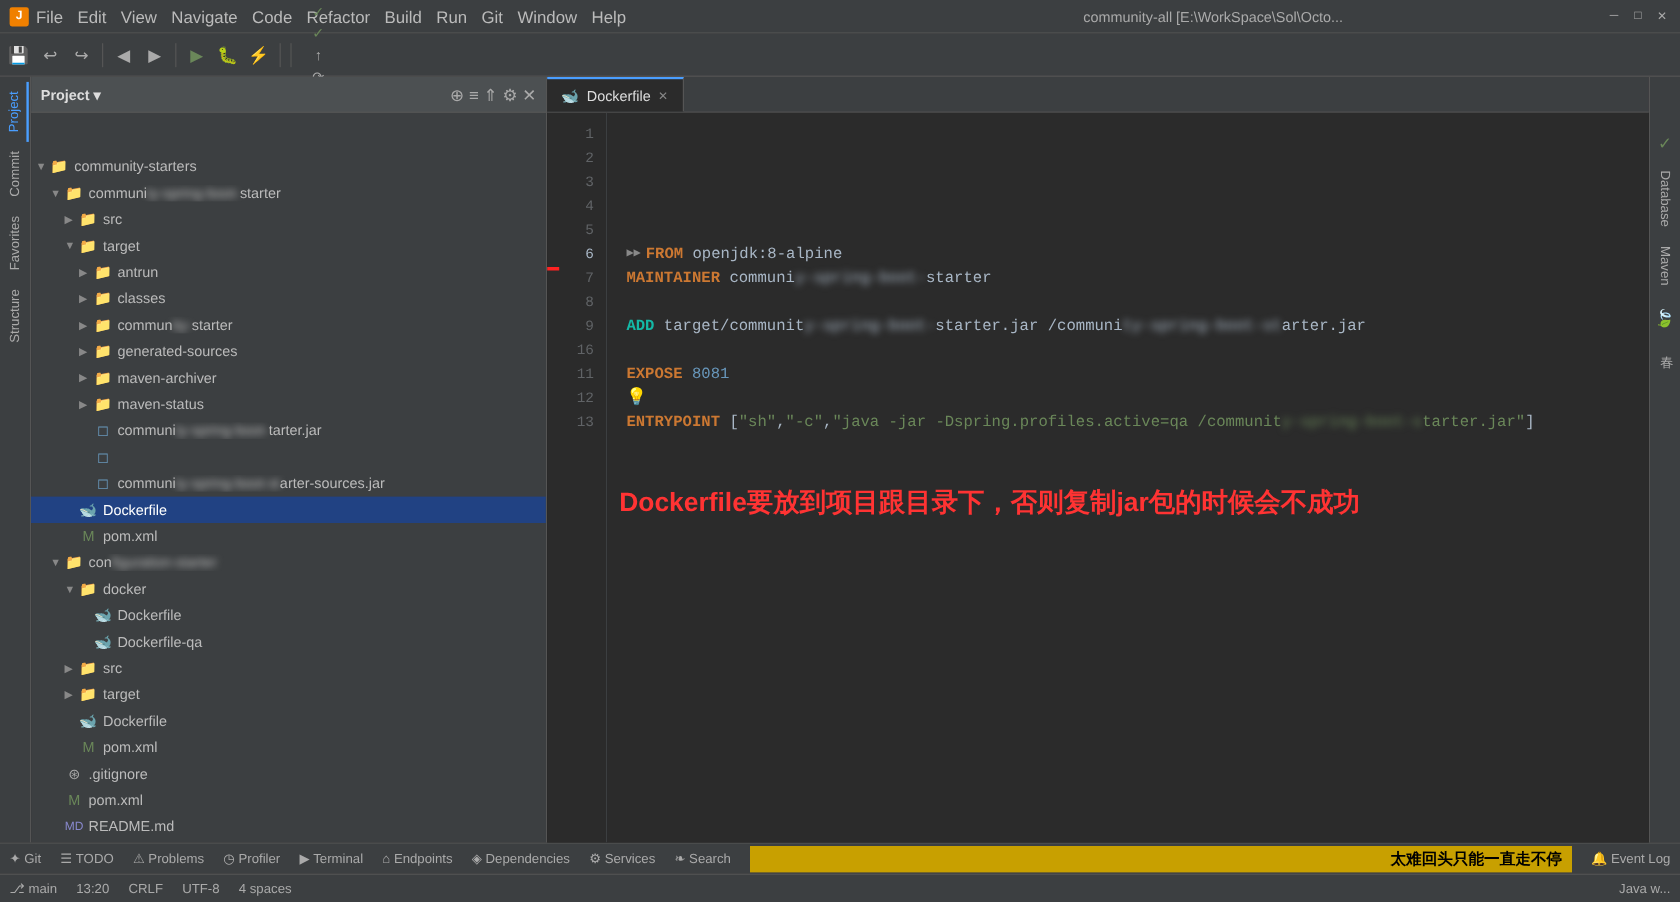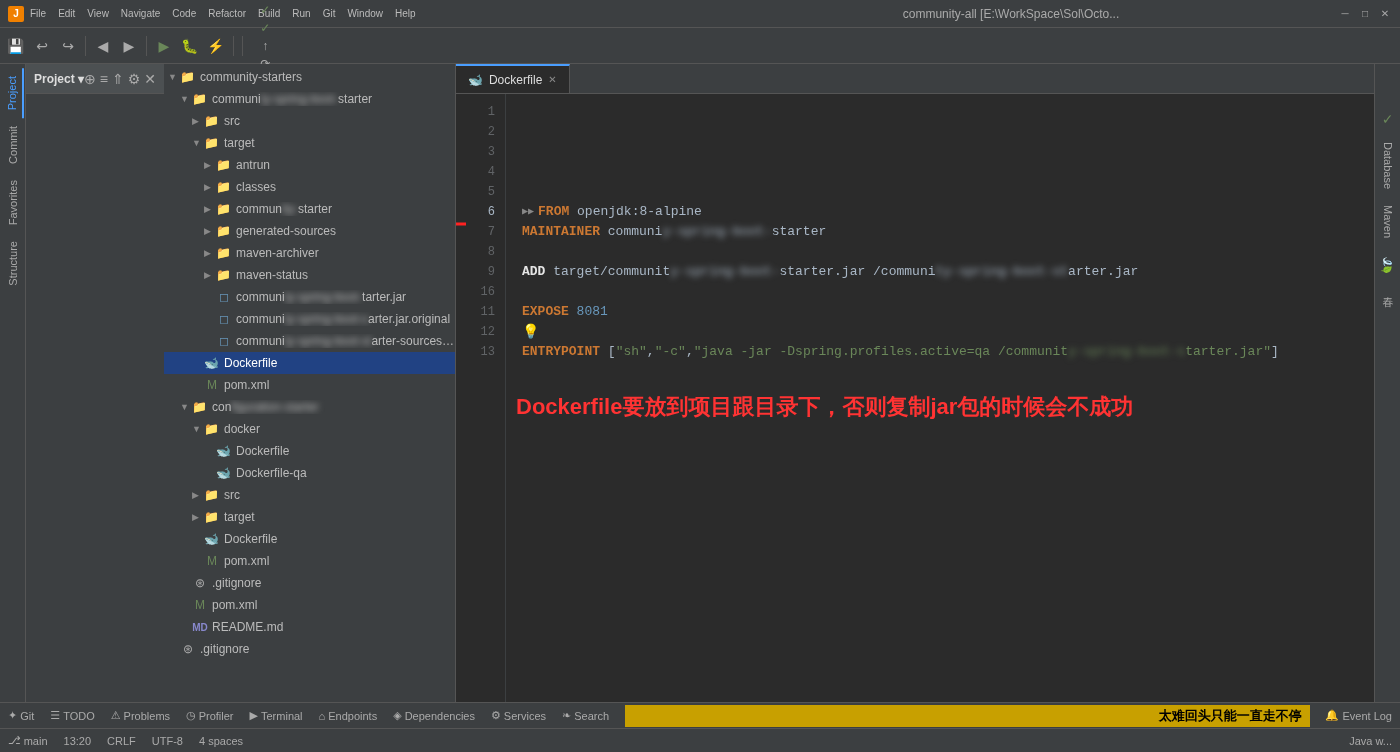--- a/index.html
+++ b/index.html
@@ -25,21 +25,21 @@
     #title-bar .app-icon {
       width: 16px; height: 16px;
       background: #f08000;
       border-radius: 2px;
       margin-right: 6px;
       flex-shrink: 0;
       display: flex; align-items: center; justify-content: center;
       font-size: 10px; font-weight: bold; color: white;
     }
     #title-bar .menu-items {
-      display: flex; gap: 12px; font-size: 10px; color: #bbb; flex: 1;
+      display: flex; gap: 12px; font-size: 14px; color: #bbb; flex: 1;
     }
     #title-bar .menu-items span { cursor: pointer; }
     #title-bar .title-text {
       font-size: 12px; color: #aaa; flex: 1; text-align: center;
     }
     #title-bar .window-controls {
       display: flex; gap: 6px;
     }
     #title-bar .window-controls span {
       width: 14px; height: 14px; display: flex; align-items: center; justify-content: center;
@@ -96,22 +96,23 @@
       cursor: pointer;
       white-space: nowrap;
     }
     .left-tab.active { color: #4a9eff; border-left: 2px solid #4a9eff; }
 
     
     #project-panel {
       width: 430px;
       background: #3c3f41;
       display: flex;
-      flex-direction: row;
+      flex-direction: column;
       border-right: 1px solid #555;
+      gap: 32px;
     }
     #project-header {
       height: 30px;
       display: flex;
       align-items: center;
       padding: 0 8px;
       background: #4c5052;
       border-bottom: 1px solid #555;
       justify-content: space-between;
     }
@@ -202,21 +203,21 @@
       padding: 8px 16px;
       font-size: 13px;
       font-family: 'Courier New', monospace;
       line-height: 20px;
       overflow: auto;
       background: #2b2b2b;
     }
     .code-line { height: 20px; display: flex; align-items: center; white-space: pre; }
     .kw-from { color: #cc7832; font-weight: bold; }
     .kw-maintainer { color: #cc7832; font-weight: bold; }
-    .kw-add { color: #e5e5e5; font-weight: bold; text-align: right; }
+    .kw-add { color: #14b8a6; font-weight: bold; text-align: right; }
     .kw-expose { color: #cc7832; font-weight: bold; }
     .kw-entrypoint { color: #cc7832; font-weight: bold; }
     .str-val { color: #6a8759; }
     .num-val { color: #6897bb; }
     .plain { color: #a9b7c6; }
     .blurred-text { filter: blur(3px); display: inline-block; }
 
     .fold-arrow { color: #888; font-size: 10px; margin-right: 4px; }
 
     
@@ -428,21 +429,20 @@
       </div>
 
       <div class="tree-item" style="--indent:40px;">
         <span class="tree-arrow"></span>
         <span class="tree-icon file-icon-blue">◻</span>
         <span class="tree-label">communi<span class="blurred">ty-spring-boot-</span>tarter.jar</span>
       </div>
       <div class="tree-item" style="--indent:40px;">
         <span class="tree-arrow"></span>
         <span class="tree-icon file-icon-blue">◻</span>
-        <span class="tree-label">communi<span class="blurred">ty-spring-boot-s</span>arter.jar.original</span>
       </div>
       <div class="tree-item" style="--indent:40px;">
         <span class="tree-arrow"></span>
         <span class="tree-icon file-icon-blue">◻</span>
         <span class="tree-label">communi<span class="blurred">ty-spring-boot-st</span>arter-sources.jar</span>
       </div>
 
       <div class="tree-item selected" style="--indent:28px;">
         <span class="tree-arrow"></span>
         <span class="tree-icon file-icon-docker">🐋</span>
@@ -510,21 +510,21 @@
       </div>
 
       <div class="tree-item" style="--indent:16px;">
         <span class="tree-arrow"></span>
         <span class="tree-icon file-icon-xml">M</span>
         <span class="tree-label">pom.xml</span>
       </div>
 
       <div class="tree-item" style="--indent:16px;">
         <span class="tree-arrow"></span>
-        <span class="tree-icon file-icon-md" style="font-size:10px; font-weight:bold; color:#8888cc;">MD</span>
+        <span class="tree-icon file-icon-md" style="font-size:10px; font-weight:normal; color:#8888cc;">MD</span>
         <span class="tree-label">README.md</span>
       </div>
 
       <div class="tree-item" style="--indent:4px;">
         <span class="tree-arrow"></span>
         <span class="tree-icon file-icon-git">⊛</span>
         <span class="tree-label">.gitignore</span>
       </div>
 
 
@@ -611,21 +611,21 @@
 
         <svg style="position:absolute; top:70px; left:-410px; width:500px; height:120px; overflow:visible;">
           <defs>
             <marker id="arrowhead" markerWidth="10" markerHeight="7" refX="10" refY="3.5" orient="auto">
               <polygon points="0 0, 10 3.5, 0 7" fill="#ff2222"></polygon>
             </marker>
           </defs>
           <line x1="420" y1="60" x2="270" y2="60" stroke="#ff2222" stroke-width="3" marker-end="url(#arrowhead)"></line>
         </svg>
 
-        <div style="position:absolute; top:298px; left:60px; color:#ff3333; font-size:22px; font-weight:bold; font-family:'Microsoft YaHei', 'SimHei', sans-serif; white-space:nowrap;">Dockerfile要放到项目跟目录下，否则复制jar包的时候会不成功</div>
+        <div style="position:absolute; top:310px; left:60px; color:#ff3333; font-size:22px; font-weight:bold; font-family:'Microsoft YaHei', 'SimHei', sans-serif; white-space:nowrap;">Dockerfile要放到项目跟目录下，否则复制jar包的时候会不成功</div>
       </div>
 
     </div>
   </div>
 
   <div id="right-sidebar">
     <div class="right-tab-icon" style="color:#6a8759; margin-top:40px;">✓</div>
     <div class="right-tab">Database</div>
     <div class="right-tab">Maven</div>
     <div class="right-tab-icon" style="color:#6cc644; margin-top:8px;">🍃</div>

